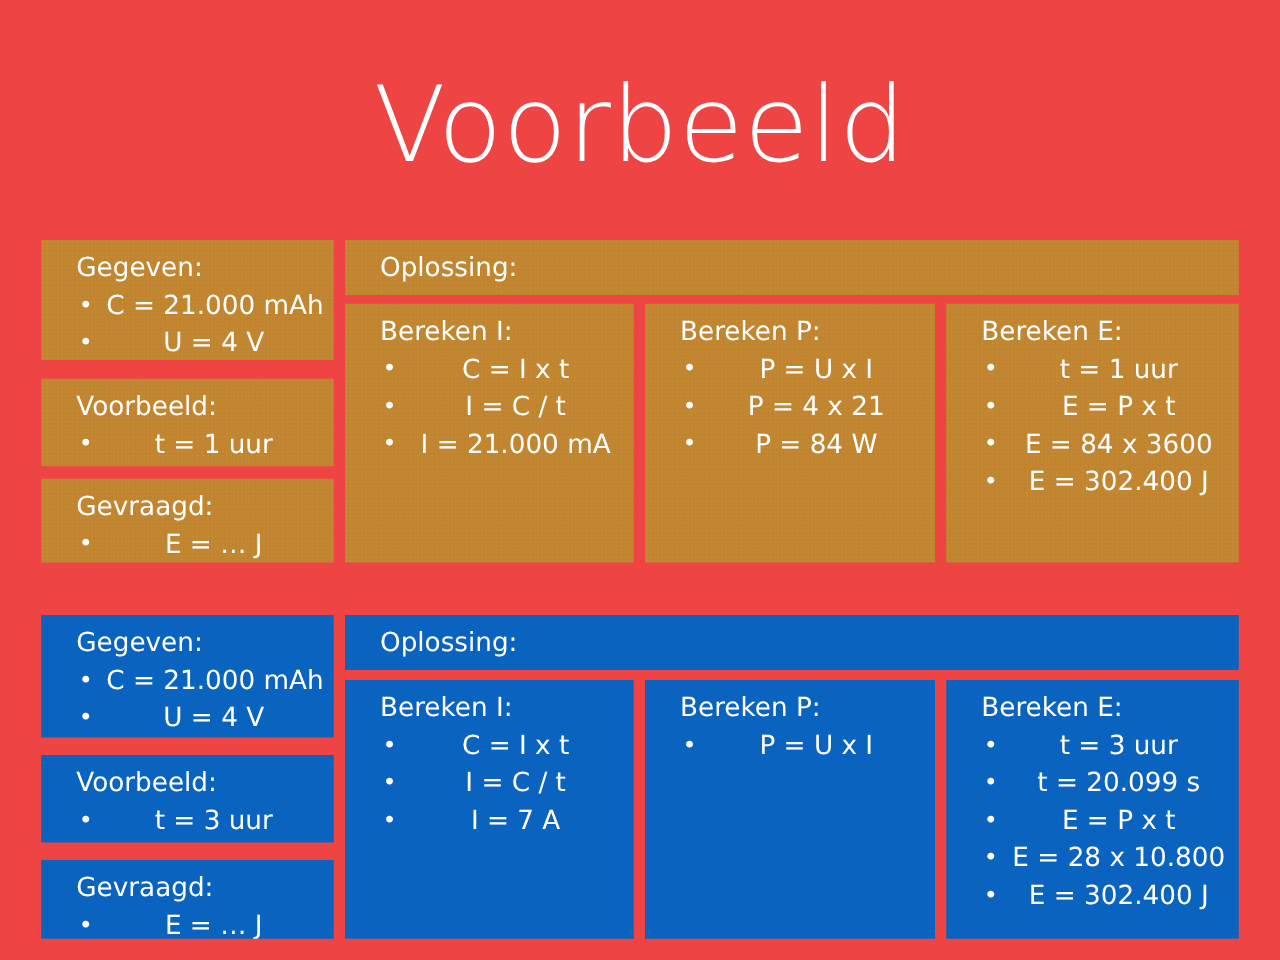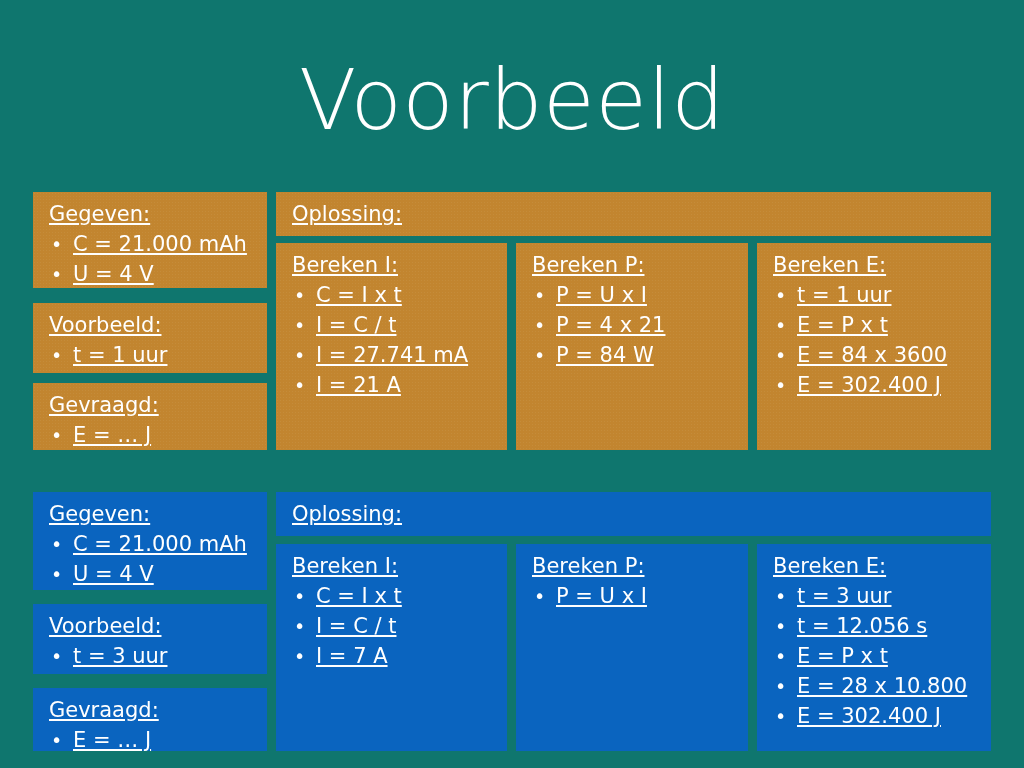--- a/index.html
+++ b/index.html
@@ -12,21 +12,21 @@
     height: 768px;
     overflow: hidden;
     font-family: "Liberation Sans", sans-serif;
     color: #ffffff;
     position: relative;
   }
 
   .slide {
     position: absolute;
     inset: 0;
-    background: #0f766e;
+    background: #ef4444;
   }
 
   
   .title {
     position: absolute;
     left: 0;
     top: 52px;
     width: 1024px;
     text-align: center;
     font-size: 84px;
@@ -34,23 +34,22 @@
     font-weight: 300;
     letter-spacing: 0.5px;
     color: #ffffff;
     font-family: "DejaVu Sans", sans-serif;
   }
 
   
   .panel {
     position: absolute;
     box-sizing: border-box;
-    padding: 7px 10px 6px 16px;
+    padding: 7px 10px 6px 28px;
     overflow: hidden;
-    text-decoration: underline;
   }
   .panel.orange {
     background-color: #c2852f;
     background-image:
       radial-gradient(rgba(255,255,255,0.055) 0.5px, transparent 0.6px),
       radial-gradient(rgba(0,0,0,0.05) 0.5px, transparent 0.6px);
     background-size: 3px 3px, 4px 4px;
     background-position: 0 0, 1px 2px;
   }
   .panel.blue {
@@ -63,20 +62,21 @@
     font-weight: 400;
     color: #ffffff;
     white-space: nowrap;
     font-family: "DejaVu Sans", sans-serif;
   }
 
   ul.bullets {
     list-style: none;
     margin: 0;
     padding: 0;
+    text-align: center;
   }
   ul.bullets li {
     position: relative;
     padding-left: 24px;
     font-size: 21px;
     line-height: 30px;
     color: #ffffff;
     white-space: nowrap;
     font-family: "DejaVu Sans", sans-serif;
   }
@@ -139,22 +139,21 @@
 
   <div class="panel orange" id="o-oplossing">
     <div class="panel-title">Oplossing:</div>
   </div>
 
   <div class="panel orange" id="o-col1">
     <div class="panel-title">Bereken I:</div>
     <ul class="bullets">
       <li>C = I x t</li>
       <li>I = C / t</li>
-      <li>I = 27.741 mA</li>
-      <li>I = 21 A</li>
+      <li>I = 21.000 mA</li>
     </ul>
   </div>
 
   <div class="panel orange" id="o-col2">
     <div class="panel-title">Bereken P:</div>
     <ul class="bullets">
       <li>P = U x I</li>
       <li>P = 4 x 21</li>
       <li>P = 84 W</li>
     </ul>
@@ -209,20 +208,20 @@
     <div class="panel-title">Bereken P:</div>
     <ul class="bullets">
       <li>P = U x I</li>
     </ul>
   </div>
 
   <div class="panel blue" id="b-col3">
     <div class="panel-title">Bereken E:</div>
     <ul class="bullets">
       <li>t = 3 uur</li>
-      <li>t = 12.056 s</li>
+      <li>t = 20.099 s</li>
       <li>E = P x t</li>
       <li>E = 28 x 10.800</li>
       <li>E = 302.400 J</li>
     </ul>
   </div>
 
 </div>
 
 </body></html>

